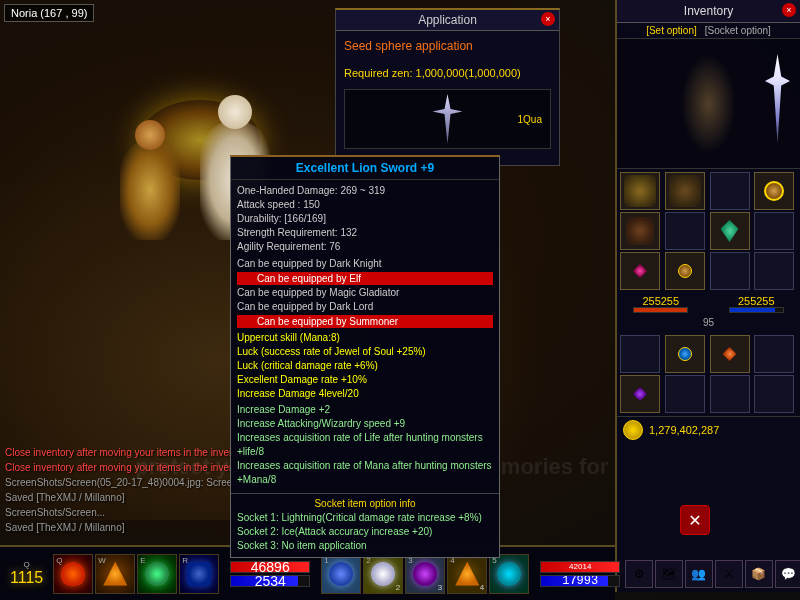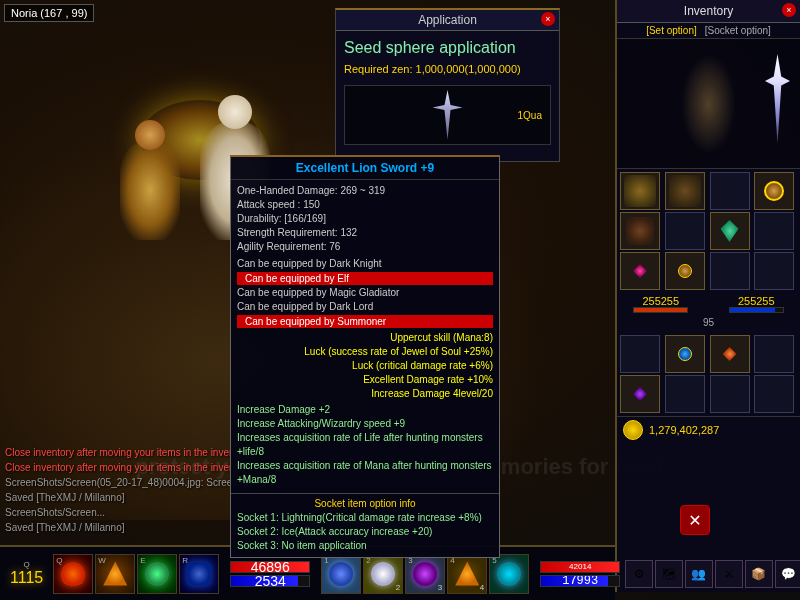--- a/index.html
+++ b/index.html
@@ -146,23 +146,23 @@
       font-size: 9px;
       color: #fff;
       cursor: pointer;
     }
 
     .app-content {
       padding: 8px;
     }
 
     .app-seed-title {
-      color: #86efac;
-      font-size: 16px;
-      margin-bottom: 6px;
+      color: #f97316;
+      font-size: 12px;
+      margin-bottom: 14px;
     }
 
     .app-zen {
       color: #ddd;
       font-size: 11px;
       margin-bottom: 10px;
     }
 
     .app-zen span {
       color: #ffd700;
@@ -214,27 +214,27 @@
 
     .item-stats {
       padding: 4px 6px;
     }
 
     .item-stats .stat-row {
       color: #cccccc;
       line-height: 1.4;
       font-size: 10px;
     }
-    .stat-row.yellow { color: #ffff00; text-align: right; }
+    .stat-row.yellow { color: #ffff00; }
     .stat-row.green { color: #90ee90; }
 
     .equip-highlight {
       background: #cc0000;
       color: #ffffff;
-      padding: 1px 8px;
+      padding: 1px 20px;
       margin: 1px 0;
     }
 
     .equip-normal { color: #cccccc; }
 
     .socket-info {
       border-top: 1px solid #444;
       padding: 4px 6px;
       margin-top: 2px;
     }

